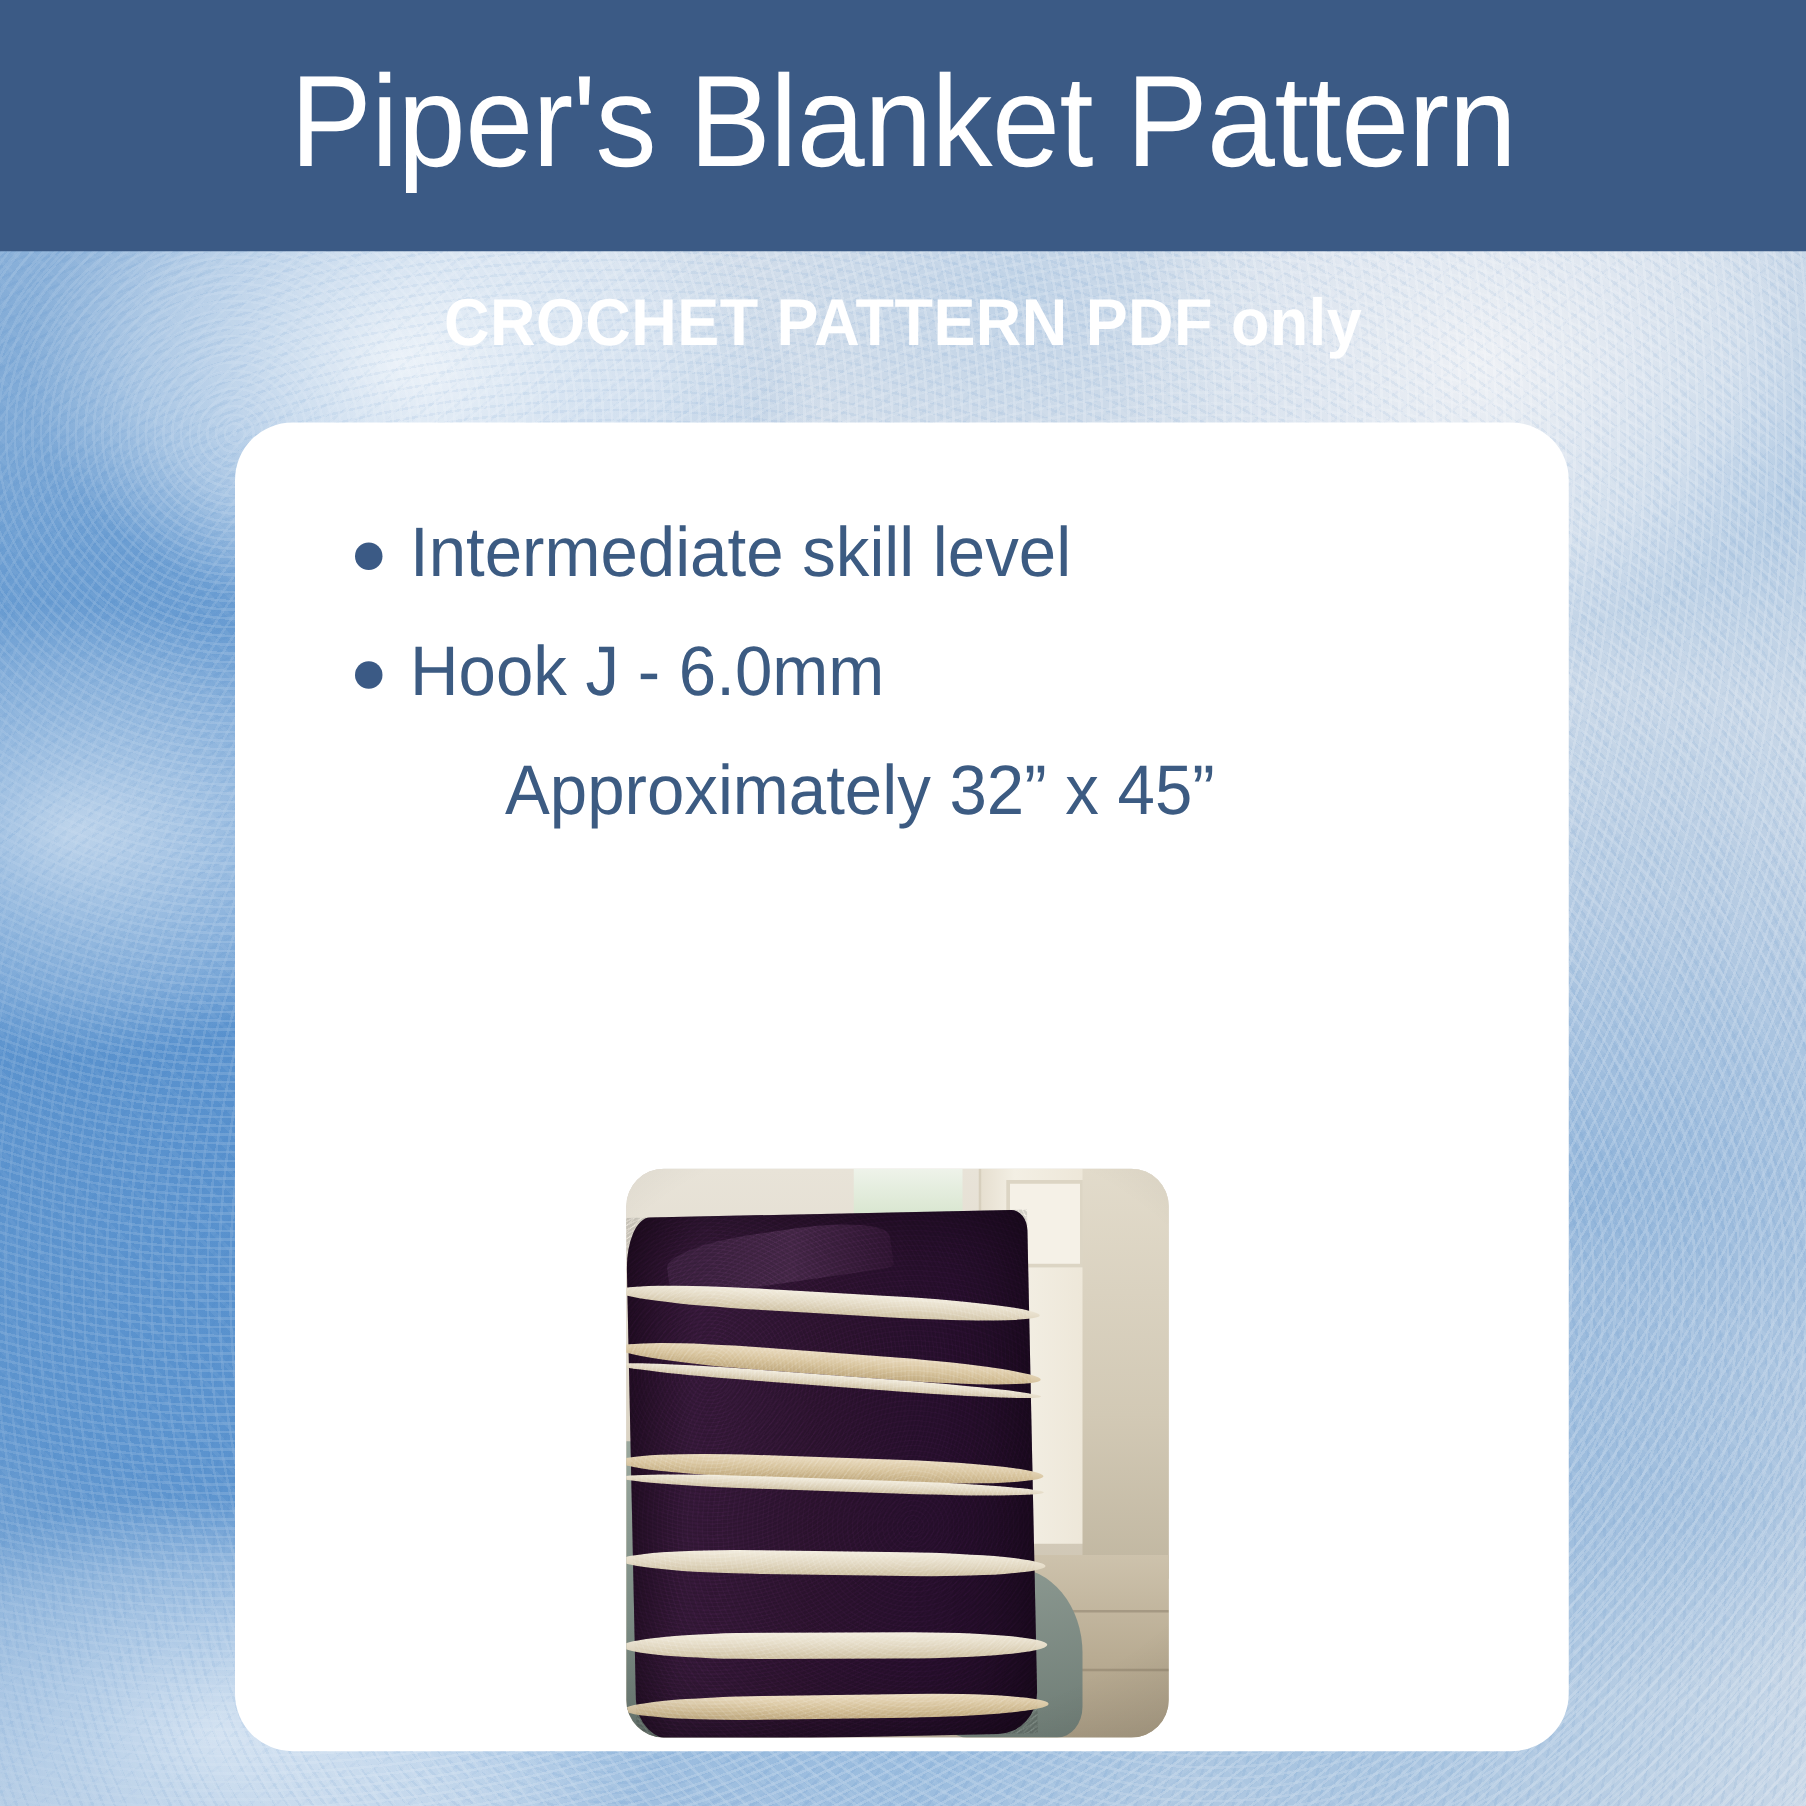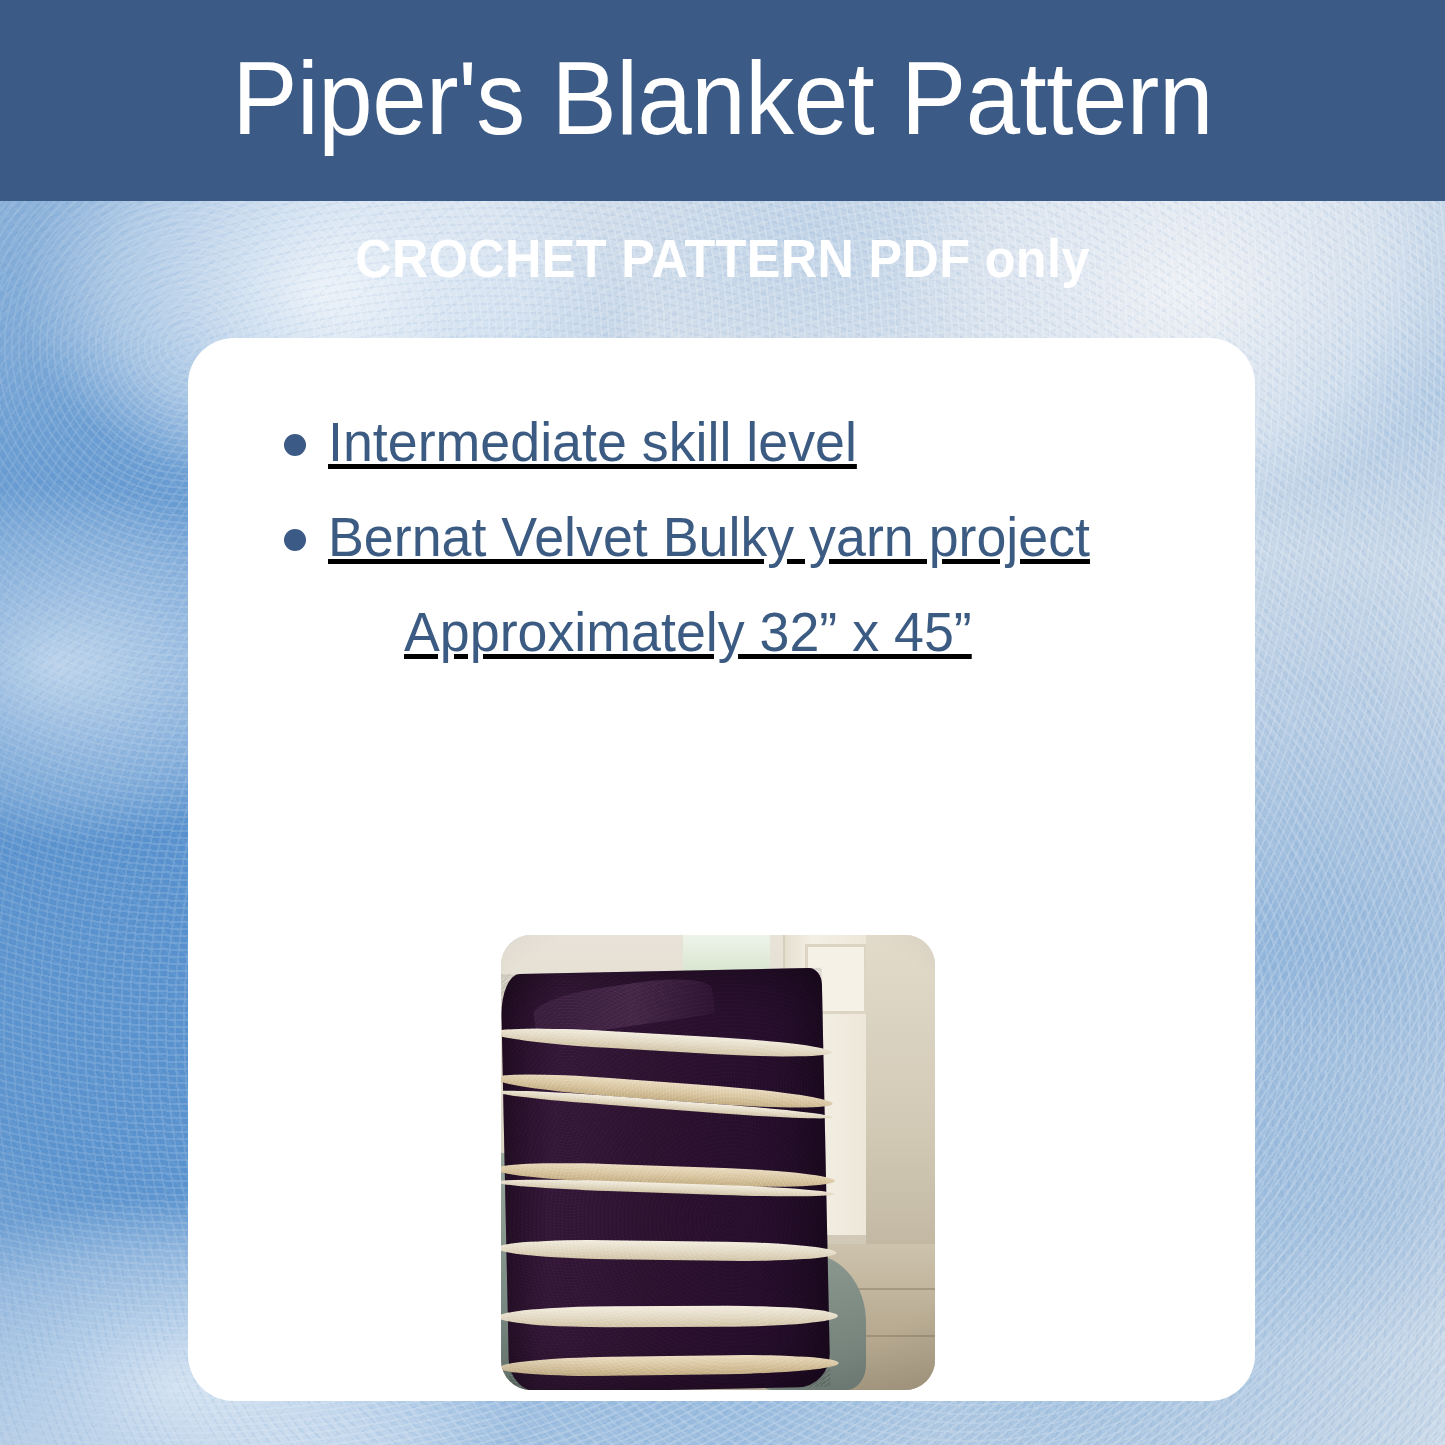--- a/index.html
+++ b/index.html
@@ -110,21 +110,20 @@
     background: #ffffff;
     border-radius: 46px;
   }
 
   
   .bullets {
     position: absolute;
     left: 96px;
     top: 68px;
     width: 940px;
-    text-decoration: underline;
   }
   .bullet-row {
     display: flex;
     align-items: flex-start;
     margin-bottom: 22px;
   }
   .bullet-dot {
     flex: 0 0 auto;
     width: 22px;
     height: 22px;
@@ -293,25 +292,25 @@
 
   <div class="card">
 
     <div class="bullets">
 
       <div class="bullet-row">
         <span class="bullet-dot"></span>
         <span class="bullet-text">Intermediate skill level</span>
       </div>
 
-
       <div class="bullet-row">
         <span class="bullet-dot"></span>
-        <span class="bullet-text">Bernat Velvet Bulky yarn project</span>
+        <span class="bullet-text">Hook J - 6.0mm</span>
       </div>
+
 
 
       <div class="sub-line">Approximately 32” x 45”</div>
     </div>
 
     <div class="photo">
       <div class="photo-inner ph-room"></div>
 
       <div class="ph-window"></div>
       <div class="ph-window-sill"></div>

